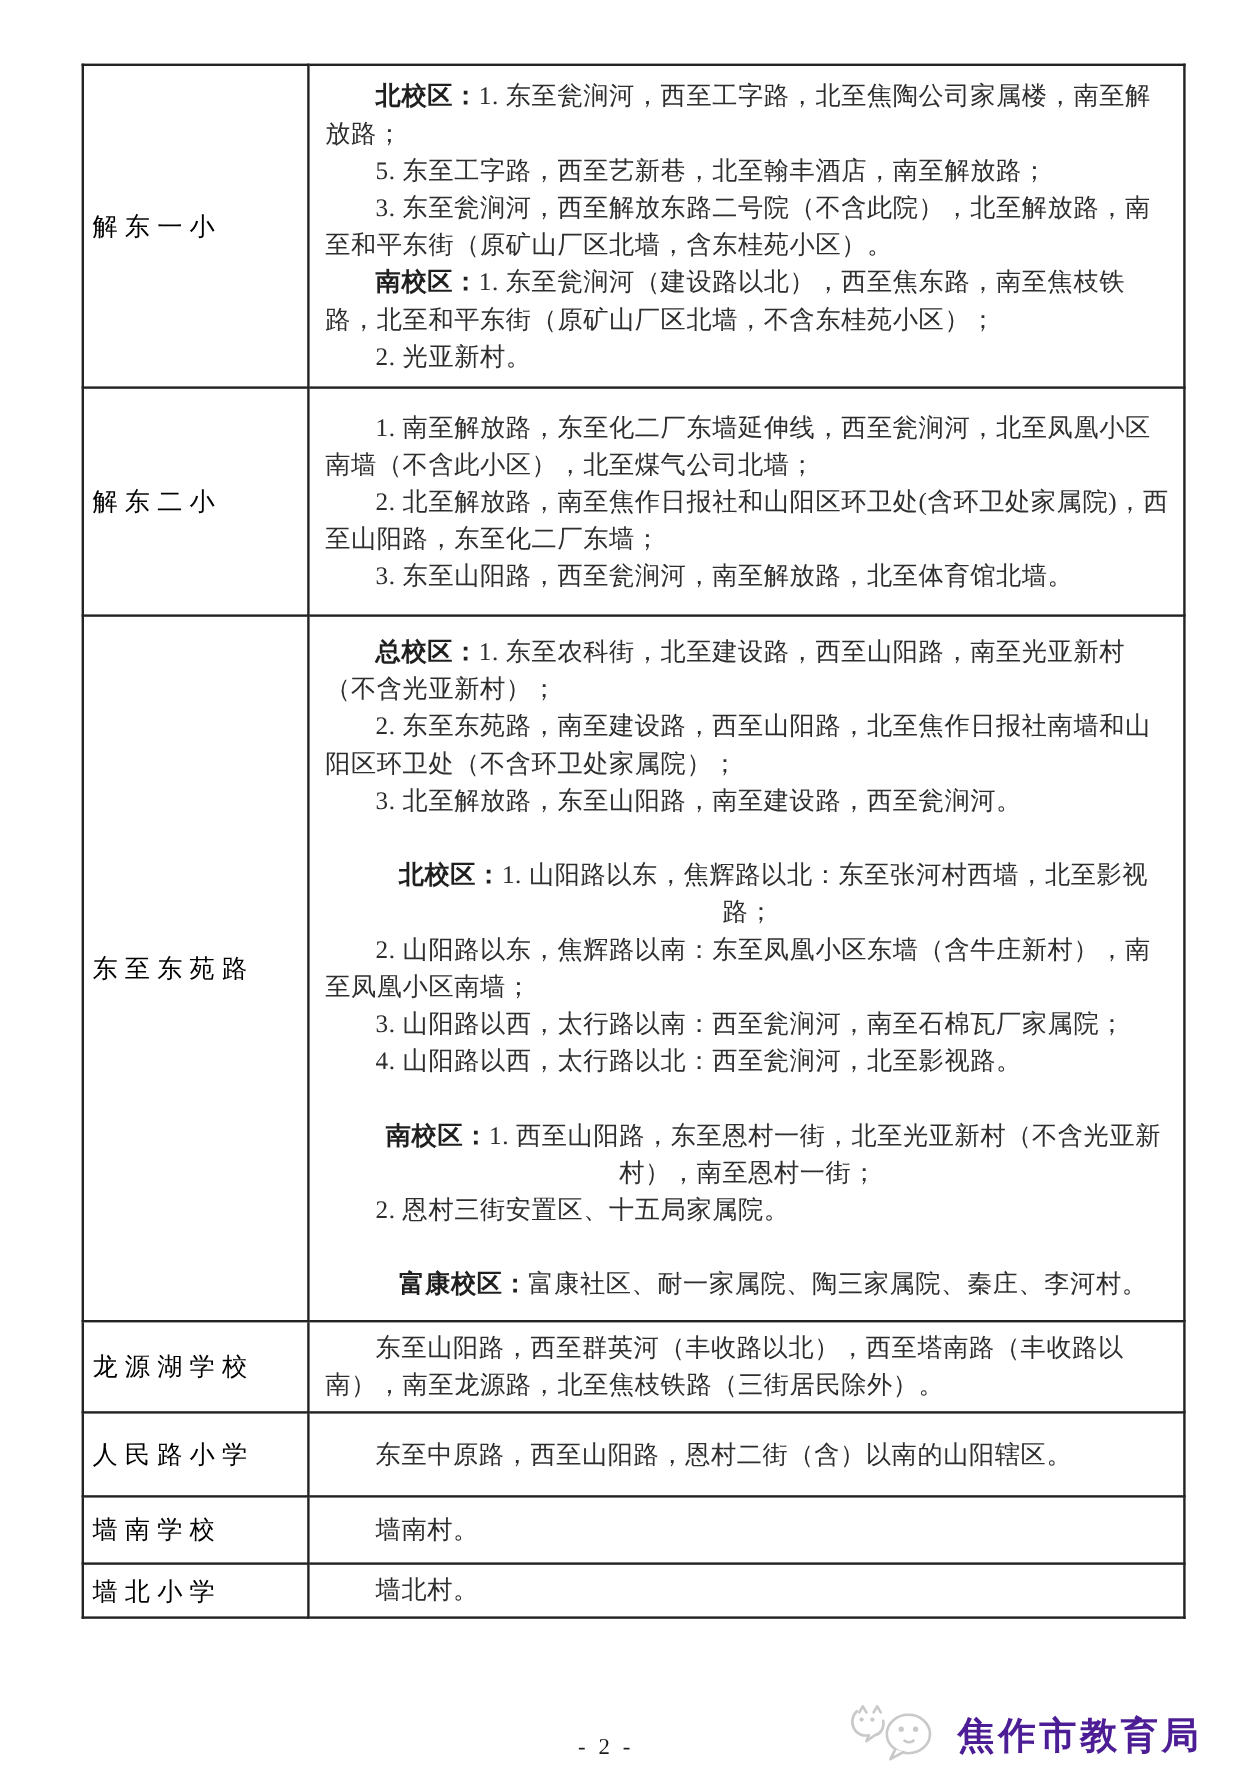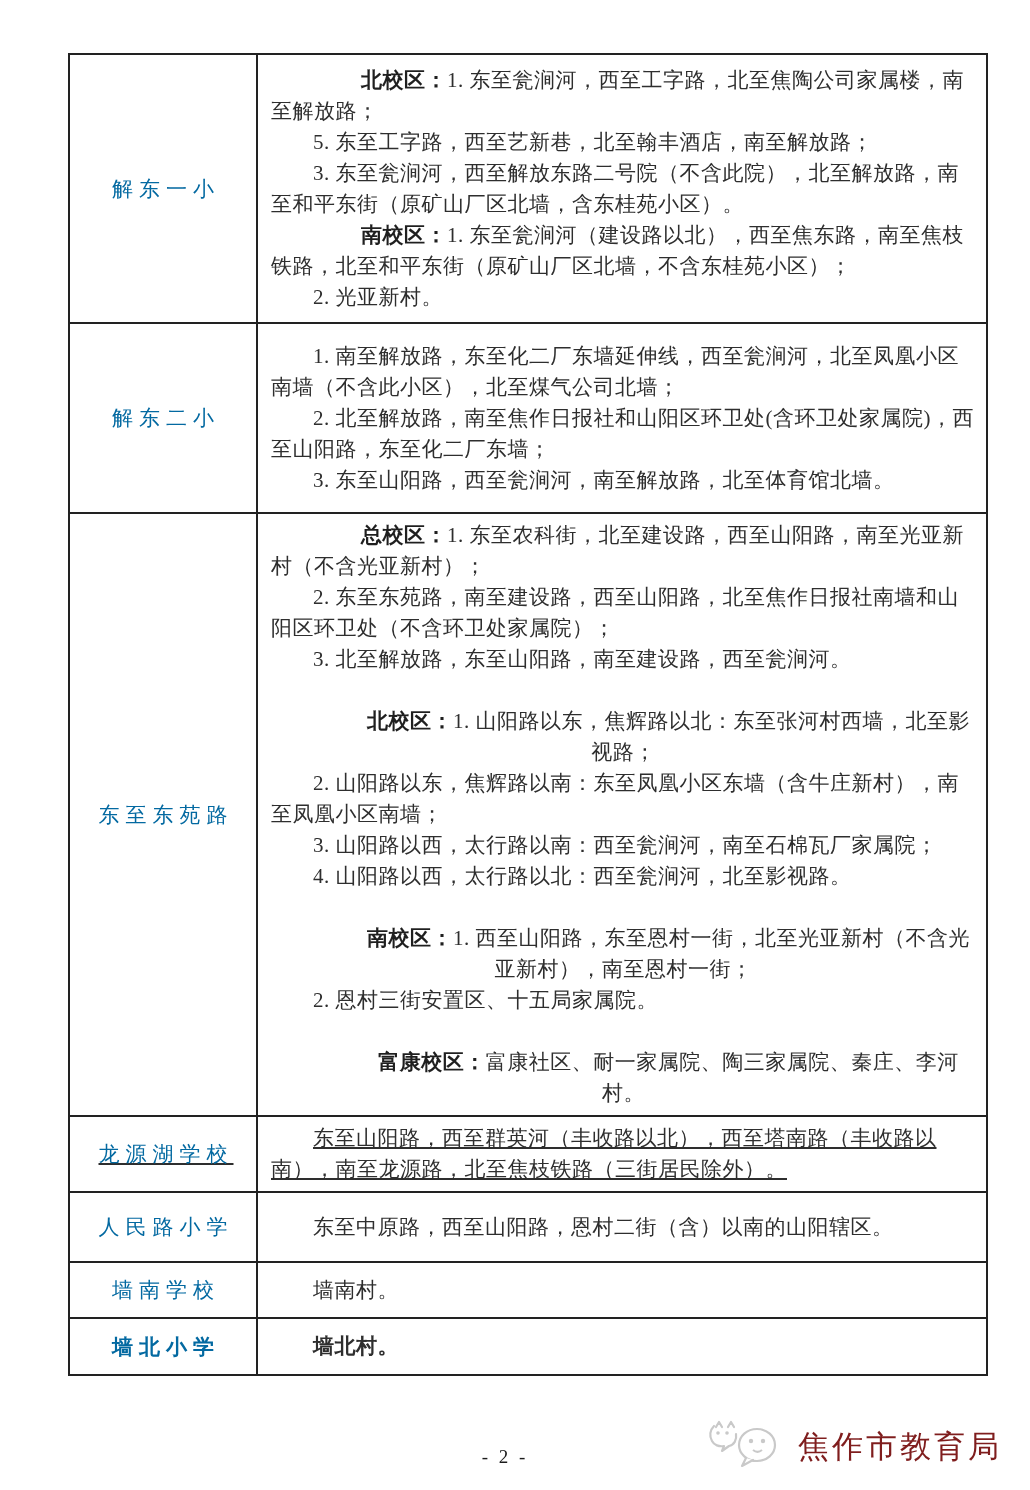--- a/index.html
+++ b/index.html
@@ -18,66 +18,66 @@
     border-collapse: collapse;
     table-layout: fixed;
   }
   .doc-table td {
     border: 2px solid #222222;
     vertical-align: middle;
     overflow: hidden;
   }
   td.school-cell {
     width: 184px;
-    text-align: center;
+    text-align: left;
     font-size: 21px;
     letter-spacing: 6px;
     text-indent: 6px;
-    color: #0369a1;
+    color: #000000;
   }
   td.district-cell {
     padding: 6px 10px 6px 13px;
     font-size: 21px;
     line-height: 31px;
     letter-spacing: 0.5px;
     color: #2e2e2e;
   }
   .para { margin: 0; text-indent: 42px; }
   .para.gap { margin-top: 31px; text-align: center; }
-  .para b { font-weight: bold; color: #1f1f1f; margin-left: 48px; }
+  .para b { font-weight: bold; color: #1f1f1f; }
   
   tr.row-0 { height: 269px; }
   tr.row-1 { height: 190px; }
   tr.row-2 { height: 588px; }
-  tr.row-3 { height: 72px; text-decoration: underline; }
+  tr.row-3 { height: 72px; }
   tr.row-4 { height: 70px; }
   tr.row-5 { height: 56px; }
-  tr.row-6 { height: 57px; font-weight: bold; }
+  tr.row-6 { height: 45px; }
 
   .page-number {
     position: absolute;
     top: 1446px; left: 0;
     width: 1010px;
     text-align: center;
     font-size: 19px;
     letter-spacing: 3px;
     color: #1c1c1c;
   }
   .watermark {
     position: absolute;
     top: 1418px; right: 28px;
     display: flex;
     align-items: center;
     gap: 6px;
   }
   .watermark-text {
     font-size: 31px;
-    font-weight: normal;
+    font-weight: bold;
     letter-spacing: 3px;
-    color: #7f1d1d;
+    color: #4c1d95;
   }
   .wm-icon { display: block; }
 </style>
 </head>
 <body>
 
 <table class="doc-table">
   <tbody id="table-body">
       <tr class="row-0">
         <td class="school-cell">解东一小</td>

